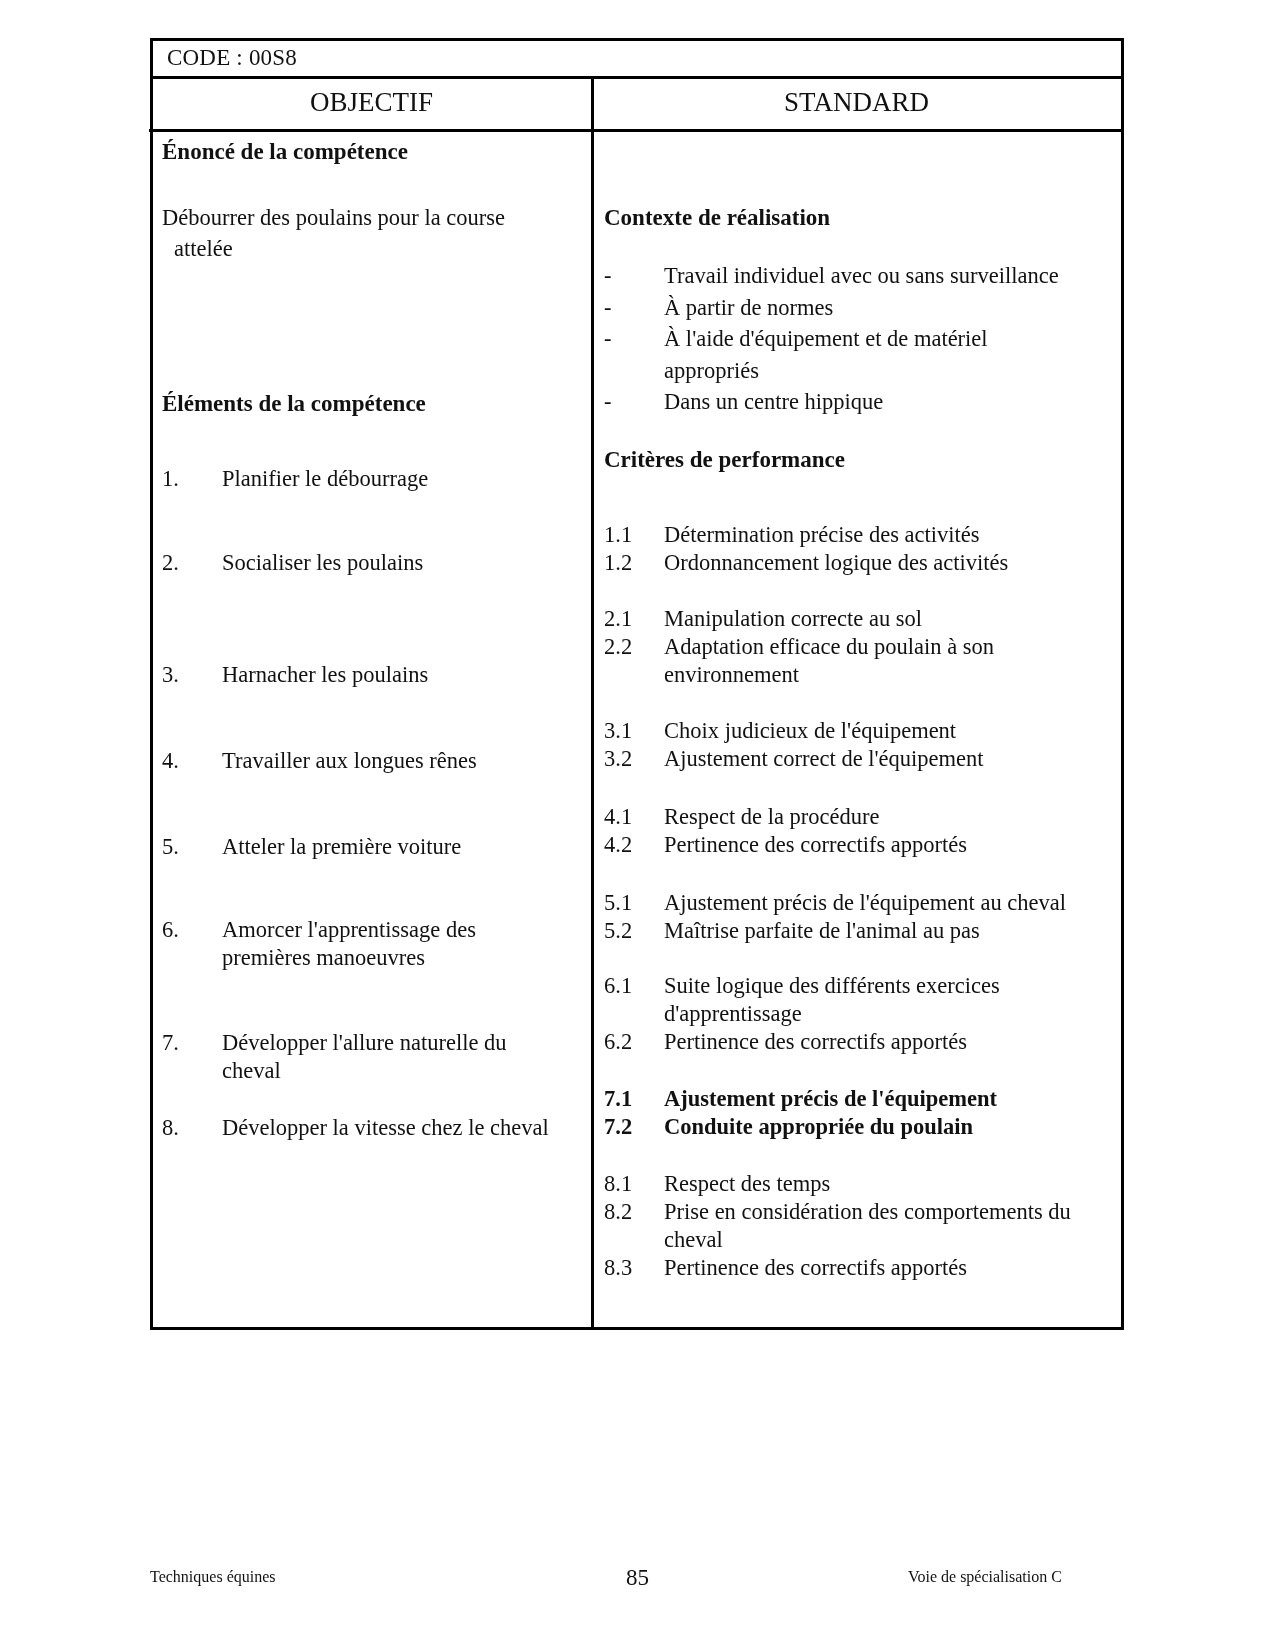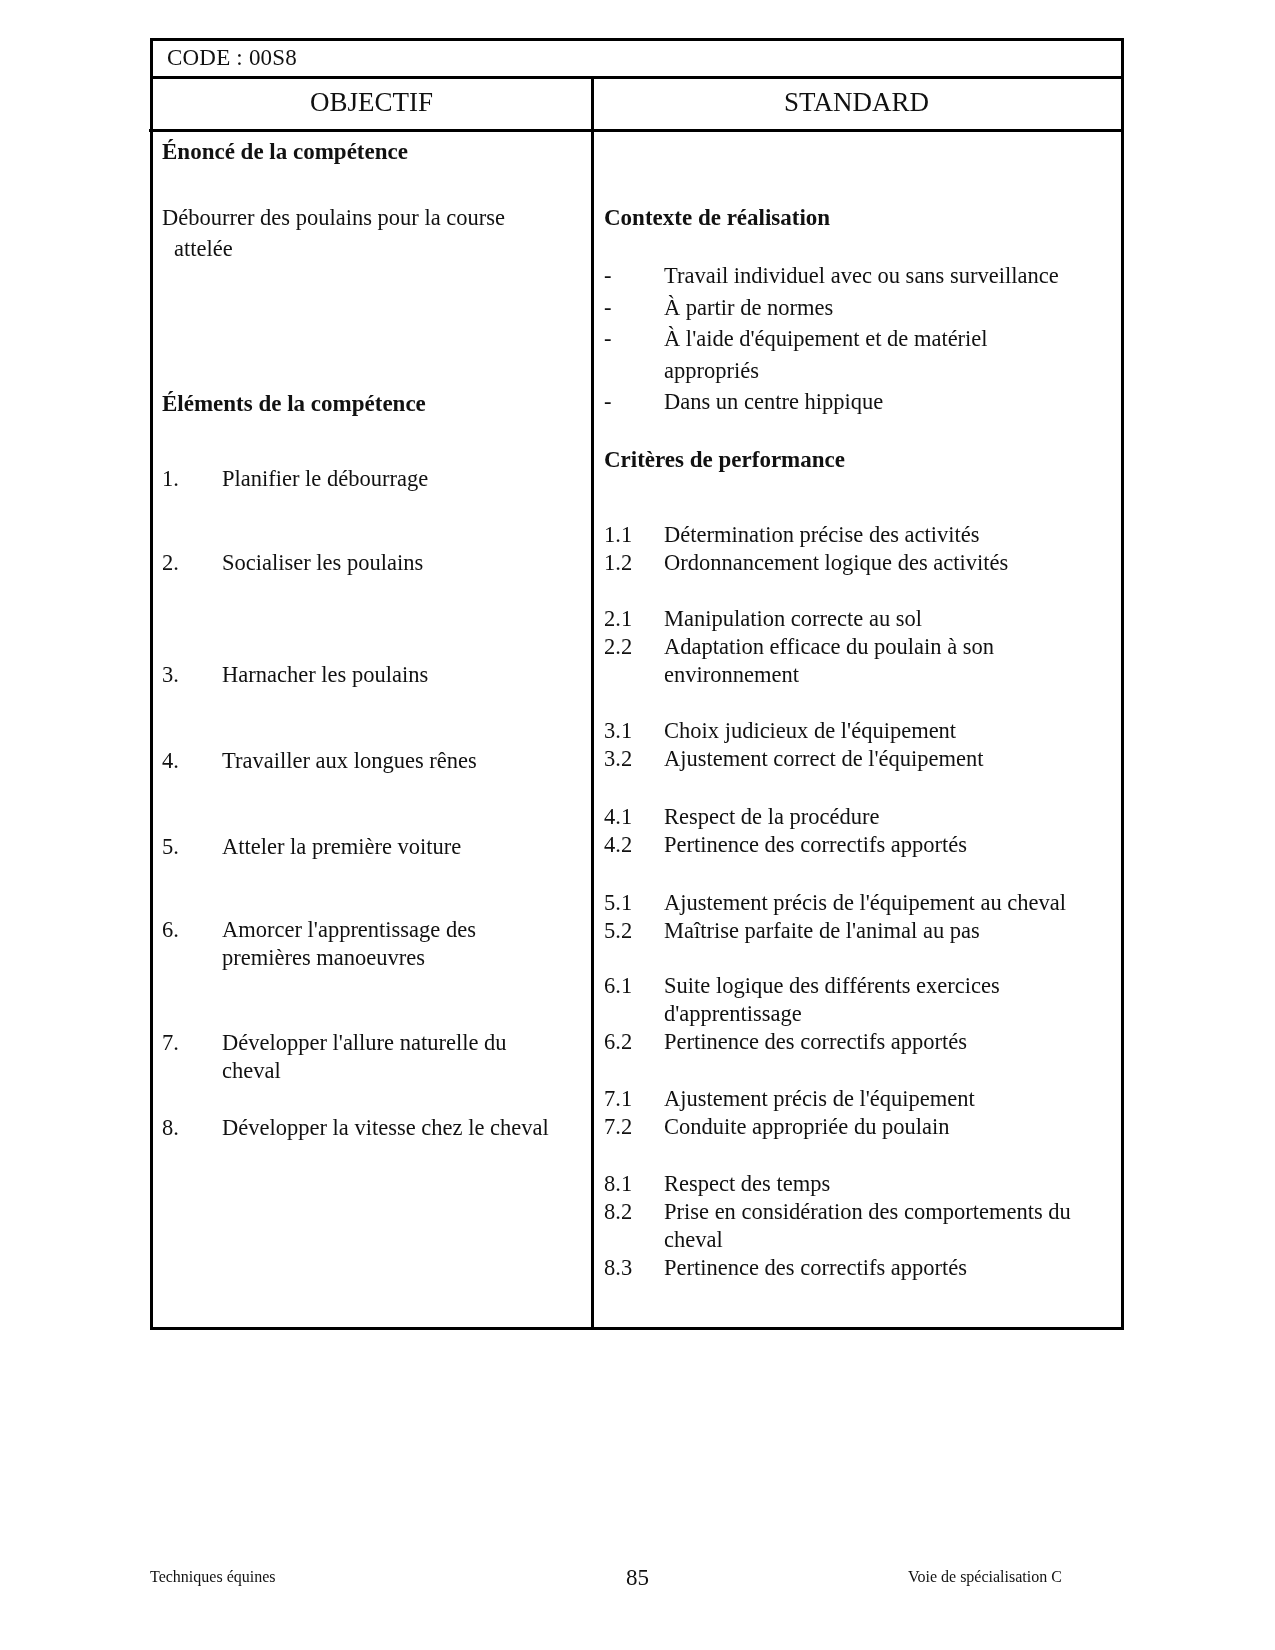--- a/index.html
+++ b/index.html
@@ -192,21 +192,21 @@
           </div>
           <div class="crit-row">
             <span class="num"></span>
             <span class="txt">d'apprentissage</span>
           </div>
           <div class="crit-row">
             <span class="num">6.2</span>
             <span class="txt">Pertinence des correctifs apportés</span>
           </div>
         </div>
-        <div class="crit-group" style="top: 988px;">
+        <div class="crit-group" style="top: 988px; font-weight: bold;">
           <div class="crit-row">
             <span class="num">7.1</span>
             <span class="txt">Ajustement précis de l'équipement</span>
           </div>
           <div class="crit-row">
             <span class="num">7.2</span>
             <span class="txt">Conduite appropriée du poulain</span>
           </div>
         </div>
         <div class="crit-group" style="top: 1073px;">

